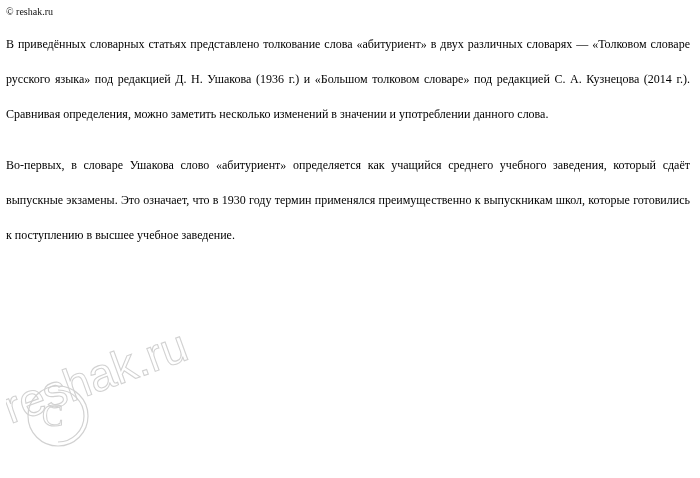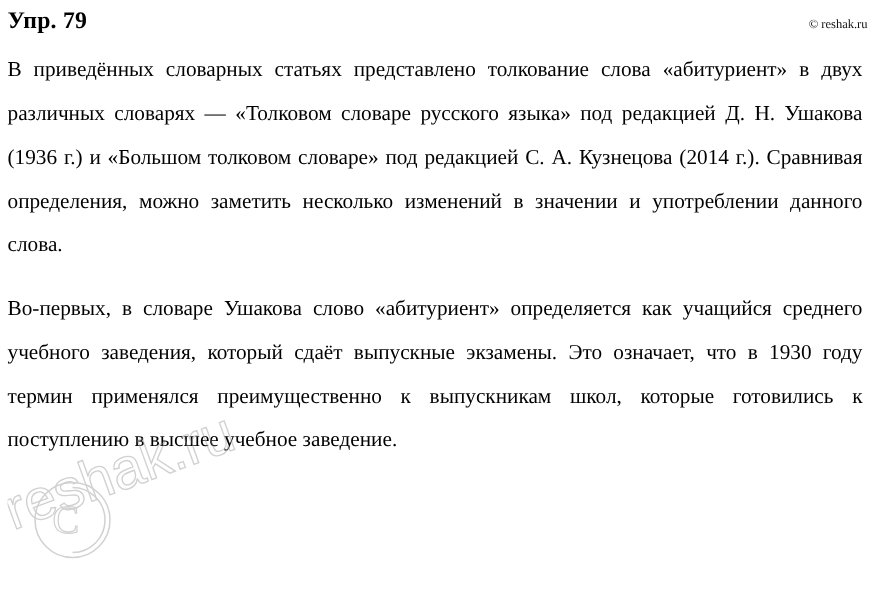--- a/index.html
+++ b/index.html
@@ -35,21 +35,21 @@
     letter-spacing: 0.2px;
   }
   .copyright {
     font-size: 10px;
     font-family: "Liberation Serif", serif;
     color: #111111;
     white-space: nowrap;
   }
   .body-text p {
     margin: 0 4px 0 0;
-    font-size: 17px;
+    font-size: 12px;
     line-height: 35px;
     text-align: justify;
     text-justify: inter-word;
     font-family: "Liberation Serif", serif;
     hyphens: none;
   }
   .para-gap {
     height: 16px;
   }
   
@@ -72,21 +72,20 @@
     stroke: #9a9a9a;
     stroke-width: 1.1;
   }
 </style>
 </head>
 <body>
 
 <div class="page">
 
   <div class="header-row">
-    <div class="ex-title">Упр. 79</div>
     <div class="copyright">© reshak.ru</div>
   </div>
 
   <div class="body-text">
     <p>В приведённых словарных статьях представлено толкование слова «абитуриент» в двух различных словарях — «Толковом словаре русского языка» под редакцией Д. Н. Ушакова (1936 г.) и «Большом толковом словаре» под редакцией С. А. Кузнецова (2014 г.). Сравнивая определения, можно заметить несколько изменений в значении и употреблении данного слова.</p>
     <div class="para-gap"></div>
     <p>Во-первых, в словаре Ушакова слово «абитуриент» определяется как учащийся среднего учебного заведения, который сдаёт выпускные экзамены. Это означает, что в 1930 году термин применялся преимущественно к выпускникам школ, которые готовились к поступлению в высшее учебное заведение.</p>
   </div>
 
   <div class="watermark">

